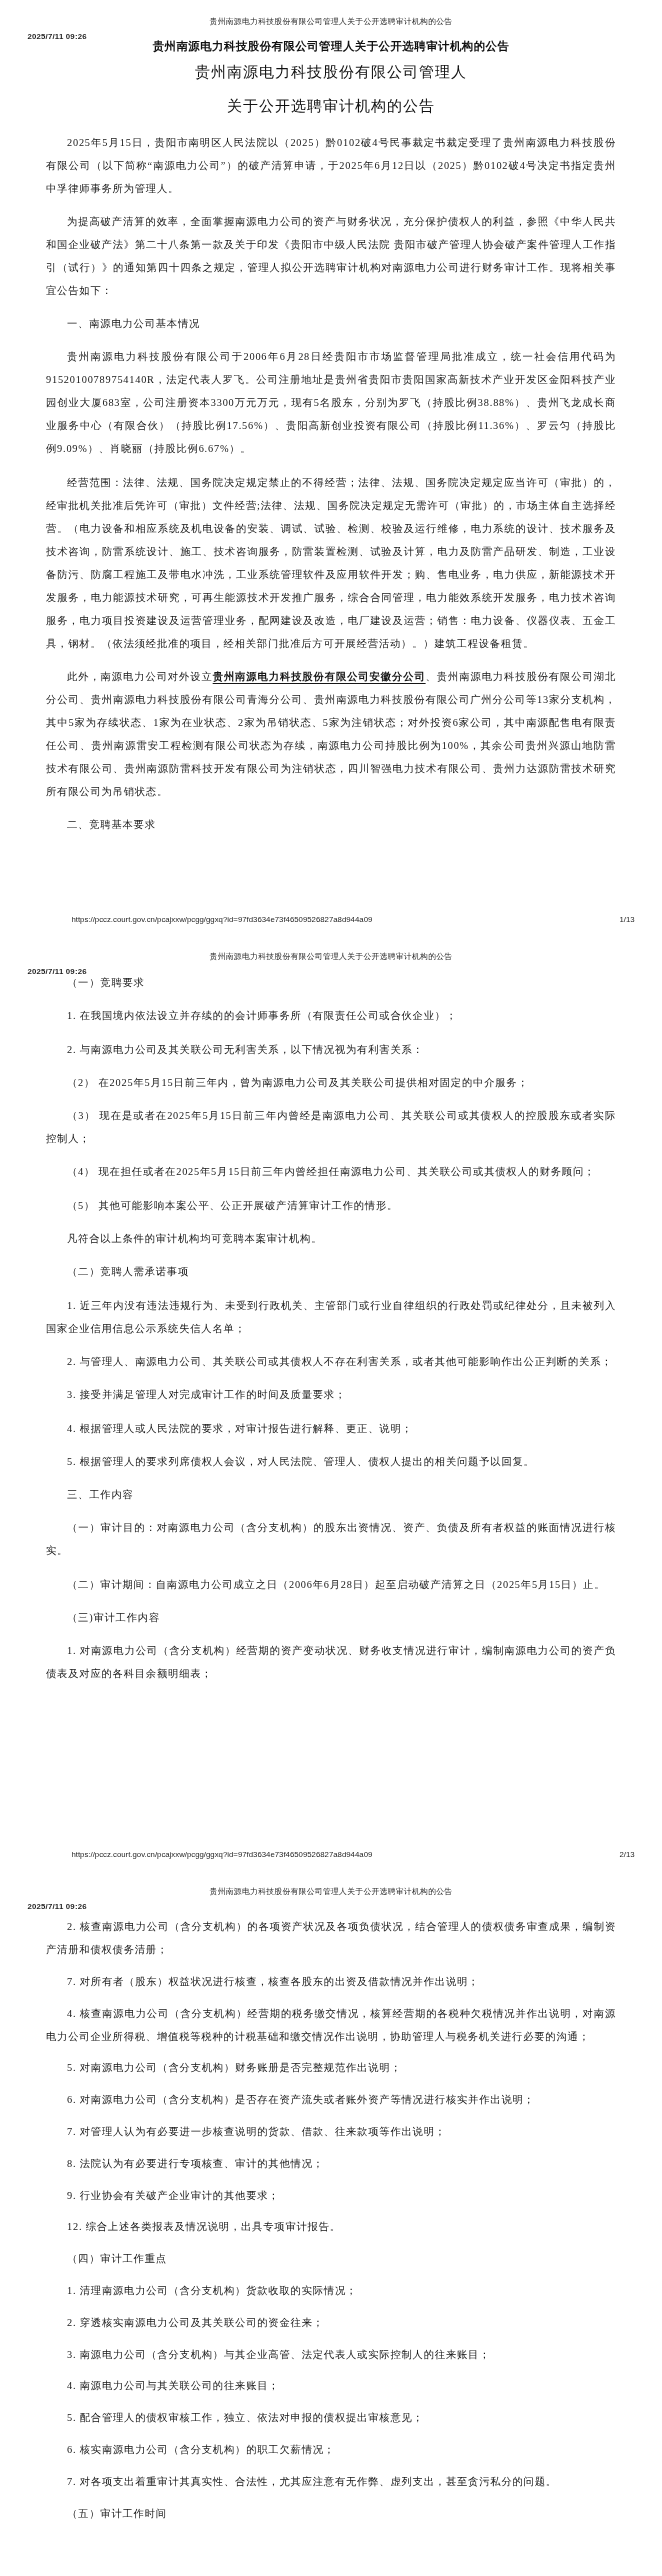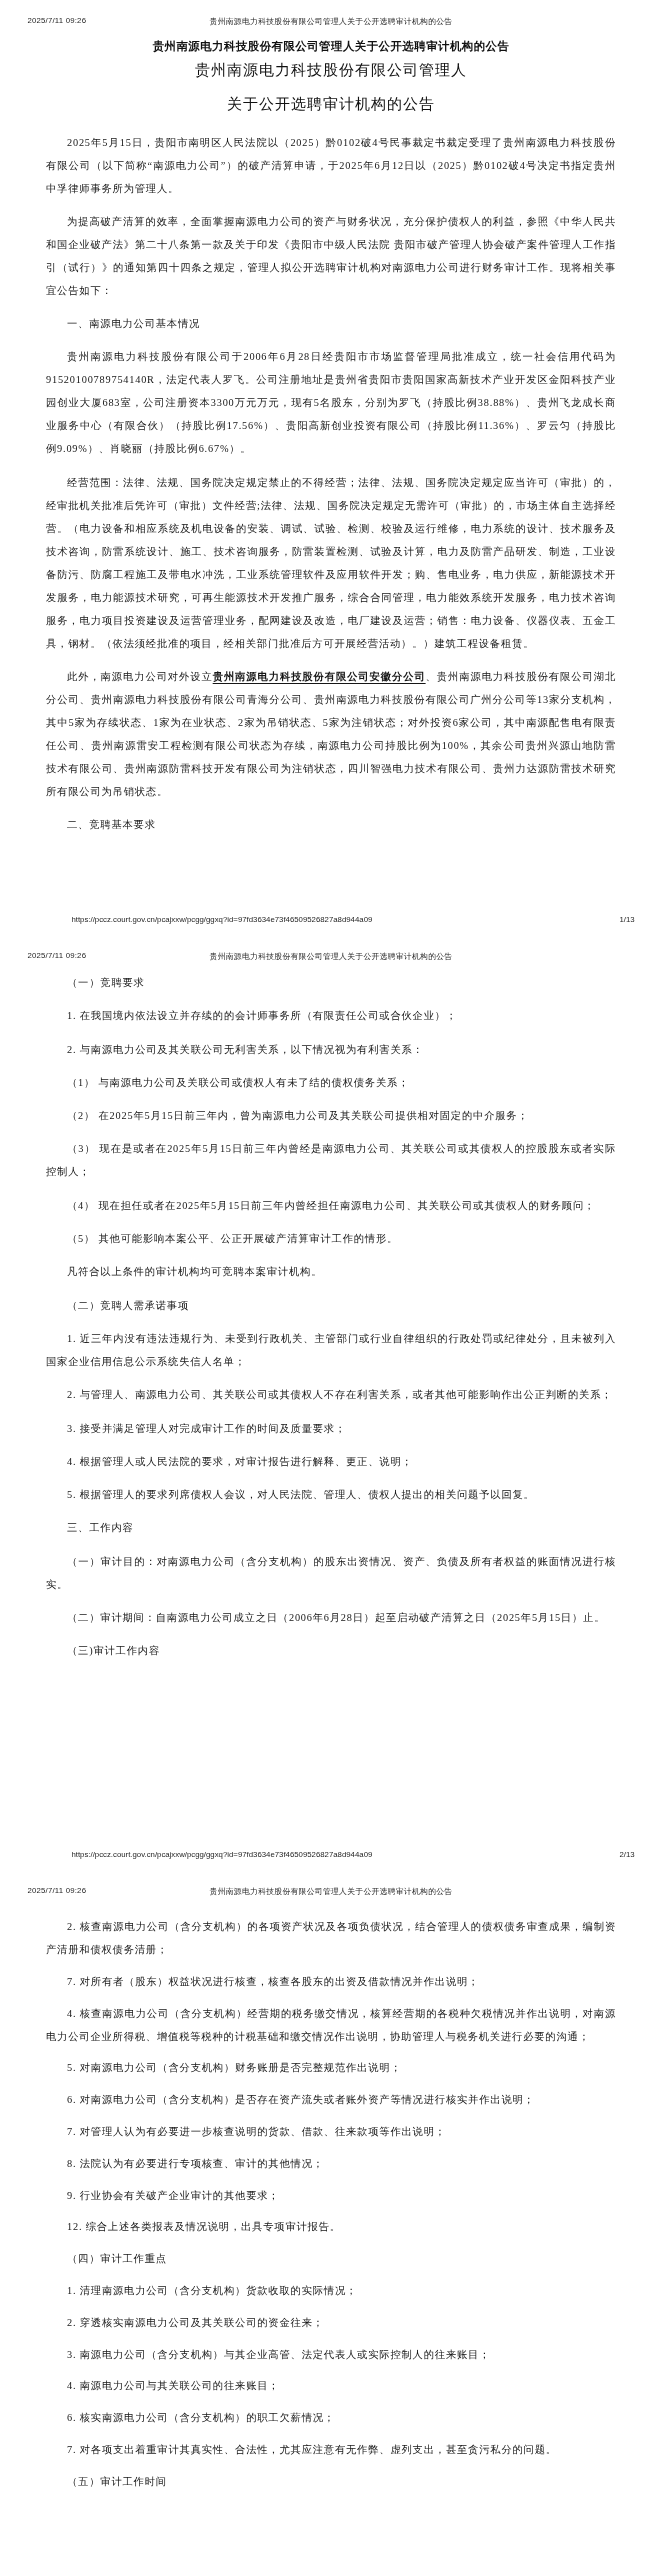--- a/index.html
+++ b/index.html
@@ -36,22 +36,23 @@
     z-index: 2;
   }
   .header-title {
     position: absolute;
     left: 0; right: 0;
     text-align: center;
     letter-spacing: 0.3px;
   }
   .header-ts {
     position: absolute;
-    left: 0; top: 0;
+    left: 0; top: 16px;
     letter-spacing: 0.2px;
+    font-weight: bold;
   }
 
   
   .page-footer {
     position: absolute;
     bottom: 11.4px;
     left: 27.4px;
     right: 27.4px;
     display: flex;
     justify-content: space-between;
@@ -94,21 +95,20 @@
   }
   
   p.t2 {
     text-align: center;
     text-indent: 0 !important;
     font-size: 15px;
     line-height: 34px;
     letter-spacing: 1px;
     margin: 0 !important;
     color: #111111;
-    font-family: Liberation Mono, monospace;
   }
   p.t2 + p.p, p.t2 + p.h { margin-top: 8px; }
 
   p.h {  }
 
   .u {
     text-decoration: underline;
     text-decoration-thickness: 0.8px;
     text-underline-offset: 2.6px;
     font-weight: bold;
@@ -142,36 +142,36 @@
     </div>
     <div class="page p2">
       <div class="page-header">
         <div class="header-title">贵州南源电力科技股份有限公司管理人关于公开选聘审计机构的公告</div>
         <div class="header-ts">2025/7/11 09:26</div>
       </div>
       <div class="content">
         <p class="h">（一）竞聘要求</p>
         <p class="p">1. 在我国境内依法设立并存续的的会计师事务所（有限责任公司或合伙企业）；</p>
         <p class="p">2. 与南源电力公司及其关联公司无利害关系，以下情况视为有利害关系：</p>
-        <p class="p">（1） 与南源电力公司及关联公司或债权人有未了结的债权债务关系；</p>
         <p class="p">（2） 在2025年5月15日前三年内，曾为南源电力公司及其关联公司提供相对固定的中介服务；</p>
         <p class="p">（3） 现在是或者在2025年5月15日前三年内曾经是南源电力公司、其关联公司或其债权人的控股股东或者实际控制人；</p>
         <p class="p">（4） 现在担任或者在2025年5月15日前三年内曾经担任南源电力公司、其关联公司或其债权人的财务顾问；</p>
         <p class="p">（5） 其他可能影响本案公平、公正开展破产清算审计工作的情形。</p>
         <p class="p">凡符合以上条件的审计机构均可竞聘本案审计机构。</p>
         <p class="h">（二）竞聘人需承诺事项</p>
         <p class="p">1. 近三年内没有违法违规行为、未受到行政机关、主管部门或行业自律组织的行政处罚或纪律处分，且未被列入国家企业信用信息公示系统失信人名单；</p>
         <p class="p">2. 与管理人、南源电力公司、其关联公司或其债权人不存在利害关系，或者其他可能影响作出公正判断的关系；</p>
         <p class="p">3. 接受并满足管理人对完成审计工作的时间及质量要求；</p>
         <p class="p">4. 根据管理人或人民法院的要求，对审计报告进行解释、更正、说明；</p>
         <p class="p">5. 根据管理人的要求列席债权人会议，对人民法院、管理人、债权人提出的相关问题予以回复。</p>
         <p class="h">三、工作内容</p>
         <p class="p">（一）审计目的：对南源电力公司（含分支机构）的股东出资情况、资产、负债及所有者权益的账面情况进行核实。</p>
         <p class="p">（二）审计期间：自南源电力公司成立之日（2006年6月28日）起至启动破产清算之日（2025年5月15日）止。</p>
         <p class="h">（三)审计工作内容</p>
+        <p class="p">1. 对南源电力公司（含分支机构）经营期的资产变动状况、财务收支情况进行审计，编制南源电力公司的资产负债表及对应的各科目余额明细表；</p>
       </div>
       <div class="page-footer">
         <div class="footer-url">https://pccz.court.gov.cn/pcajxxw/pcgg/ggxq?id=97fd3634e73f46509526827a8d944a09</div>
         <div class="footer-num">2/13</div>
       </div>
     </div>
     <div class="page p3">
       <div class="page-header">
         <div class="header-title">贵州南源电力科技股份有限公司管理人关于公开选聘审计机构的公告</div>
         <div class="header-ts">2025/7/11 09:26</div>
@@ -184,19 +184,20 @@
         <p class="p">6. 对南源电力公司（含分支机构）是否存在资产流失或者账外资产等情况进行核实并作出说明；</p>
         <p class="p">7. 对管理人认为有必要进一步核查说明的货款、借款、往来款项等作出说明；</p>
         <p class="p">8. 法院认为有必要进行专项核查、审计的其他情况；</p>
         <p class="p">9. 行业协会有关破产企业审计的其他要求；</p>
         <p class="p">12. 综合上述各类报表及情况说明，出具专项审计报告。</p>
         <p class="h">（四）审计工作重点</p>
         <p class="p">1. 清理南源电力公司（含分支机构）货款收取的实际情况；</p>
         <p class="p">2. 穿透核实南源电力公司及其关联公司的资金往来；</p>
         <p class="p">3. 南源电力公司（含分支机构）与其企业高管、法定代表人或实际控制人的往来账目；</p>
         <p class="p">4. 南源电力公司与其关联公司的往来账目；</p>
+        <p class="p">5. 配合管理人的债权审核工作，独立、依法对申报的债权提出审核意见；</p>
         <p class="p">6. 核实南源电力公司（含分支机构）的职工欠薪情况；</p>
         <p class="p">7. 对各项支出着重审计其真实性、合法性，尤其应注意有无作弊、虚列支出，甚至贪污私分的问题。</p>
         <p class="h">（五）审计工作时间</p>
       </div>
     </div>
   </div>
 
 
 </body></html>

